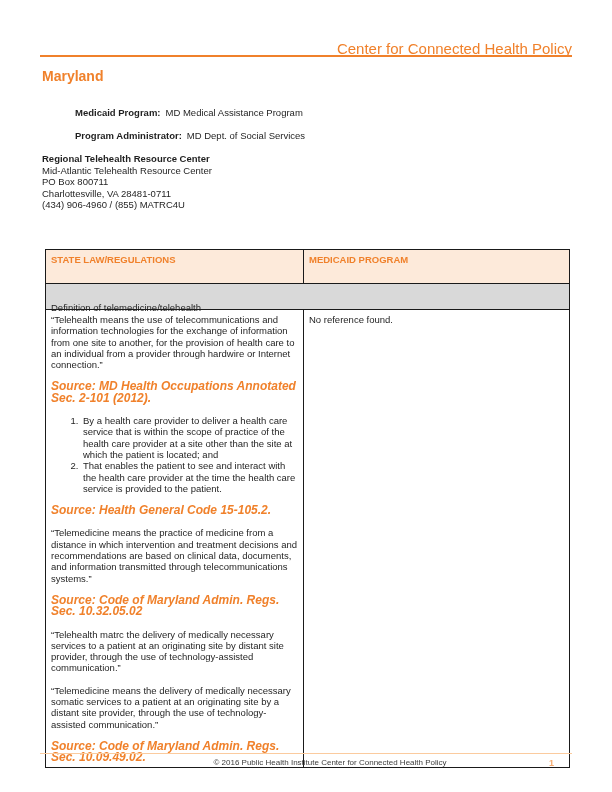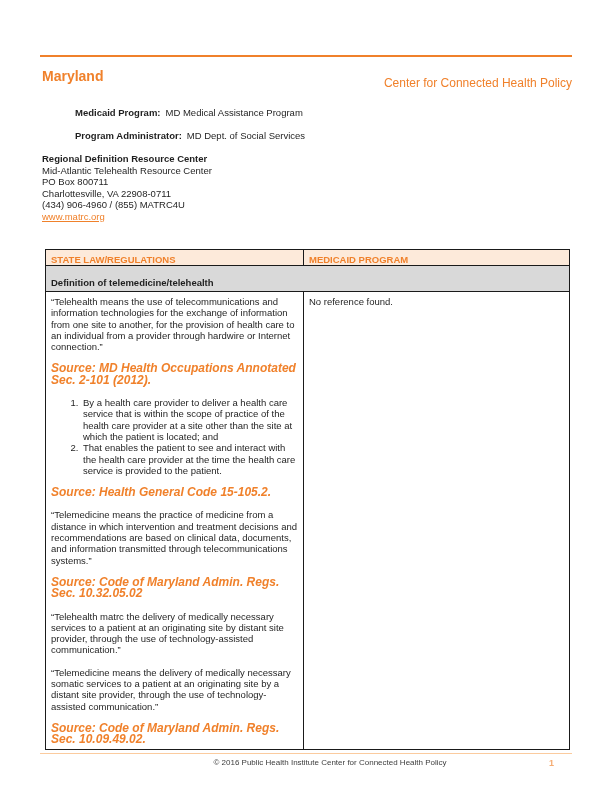--- a/index.html
+++ b/index.html
@@ -10,23 +10,22 @@
     height: 792px;
     margin: 0 auto;
     background: #ffffff;
     font-family: "Liberation Sans", "DejaVu Sans", sans-serif;
     color: var(--text, #1f1f1f);
     overflow: hidden;
   }
   .brand {
     position: absolute;
     top: 40px; right: 40px;
-    font-size: 12px;
+    font-size: 15px;
     color: var(--orange, #F0812B);
-    margin-top: 36px;
   }
   .header-rule {
     position: absolute;
     top: 55px; left: 40px;
     width: 532px; height: 2px;
     background: var(--orange, #F0812B);
   }
   .page-title {
     position: absolute;
     top: 68px; left: 42px;
@@ -53,31 +52,31 @@
     border: 1px solid var(--border, #1a1a1a);
     display: grid;
     grid-template-columns: 258px 1fr;
     font-size: 9.5px;
   }
   .tbl .cell { padding: 3px 5px; }
   .tbl .th {
     background: var(--orange_light, #FDEADA);
     color: var(--orange, #F0812B);
     font-weight: bold;
-    height: 16px;
+    height: 34px;
     padding-top: 4px;
     border-bottom: 1px solid var(--border, #1a1a1a);
   }
   .tbl .th-left { border-right: 1px solid var(--border, #1a1a1a); }
   .tbl .section-row {
     grid-column: 1 / 3;
     background: var(--gray_row, #D9D9D9);
-    font-weight: bold;
+    font-weight: normal;
     height: 26px;
-    padding-top: 11px;
+    padding-top: 18px;
     border-bottom: 1px solid var(--border, #1a1a1a);
   }
   .tbl .body-left {
     border-right: 1px solid var(--border, #1a1a1a);
     height: 457px;
     line-height: 11.3px;
     padding: 4px 5px;
   }
   .tbl .body-right { height: 457px; line-height: 11.3px; padding: 4px 5px; }
   .body-left p.para { margin-bottom: 11px; }
@@ -130,26 +129,25 @@
 
   <div class="info-line line-medicaid">
     <span class="lbl">Medicaid Program:</span><span class="val">MD Medical Assistance Program</span>
   </div>
 
   <div class="info-line line-admin">
     <span class="lbl">Program Administrator:</span><span class="val">MD Dept. of Social Services</span>
   </div>
 
   <div class="info-line rtrc-block">
-    <div class="rtrc-heading">Regional Definition Resource Center</div>
+    <div class="rtrc-heading">Regional Telehealth Resource Center</div>
     <div>Mid-Atlantic Telehealth Resource Center</div>
     <div>PO Box 800711</div>
-    <div>Charlottesville, VA 22908-0711</div>
+    <div>Charlottesville, VA 28481-0711</div>
     <div>(434) 906-4960 / (855) MATRC4U</div>
-    <div><a class="rtrc-link">www.matrc.org</a></div>
   </div>
 
   <div class="tbl">
     <div class="cell th th-left">STATE LAW/REGULATIONS</div>
     <div class="cell th">MEDICAID PROGRAM</div>
 
     <div class="cell section-row">Definition of telemedicine/telehealth</div>
 
     <div class="cell body-left">
       <p class="para">“Telehealth means the use of telecommunications and information technologies for the exchange of information from one site to another, for the provision of health care to an individual from a provider through hardwire or Internet connection.”</p>

